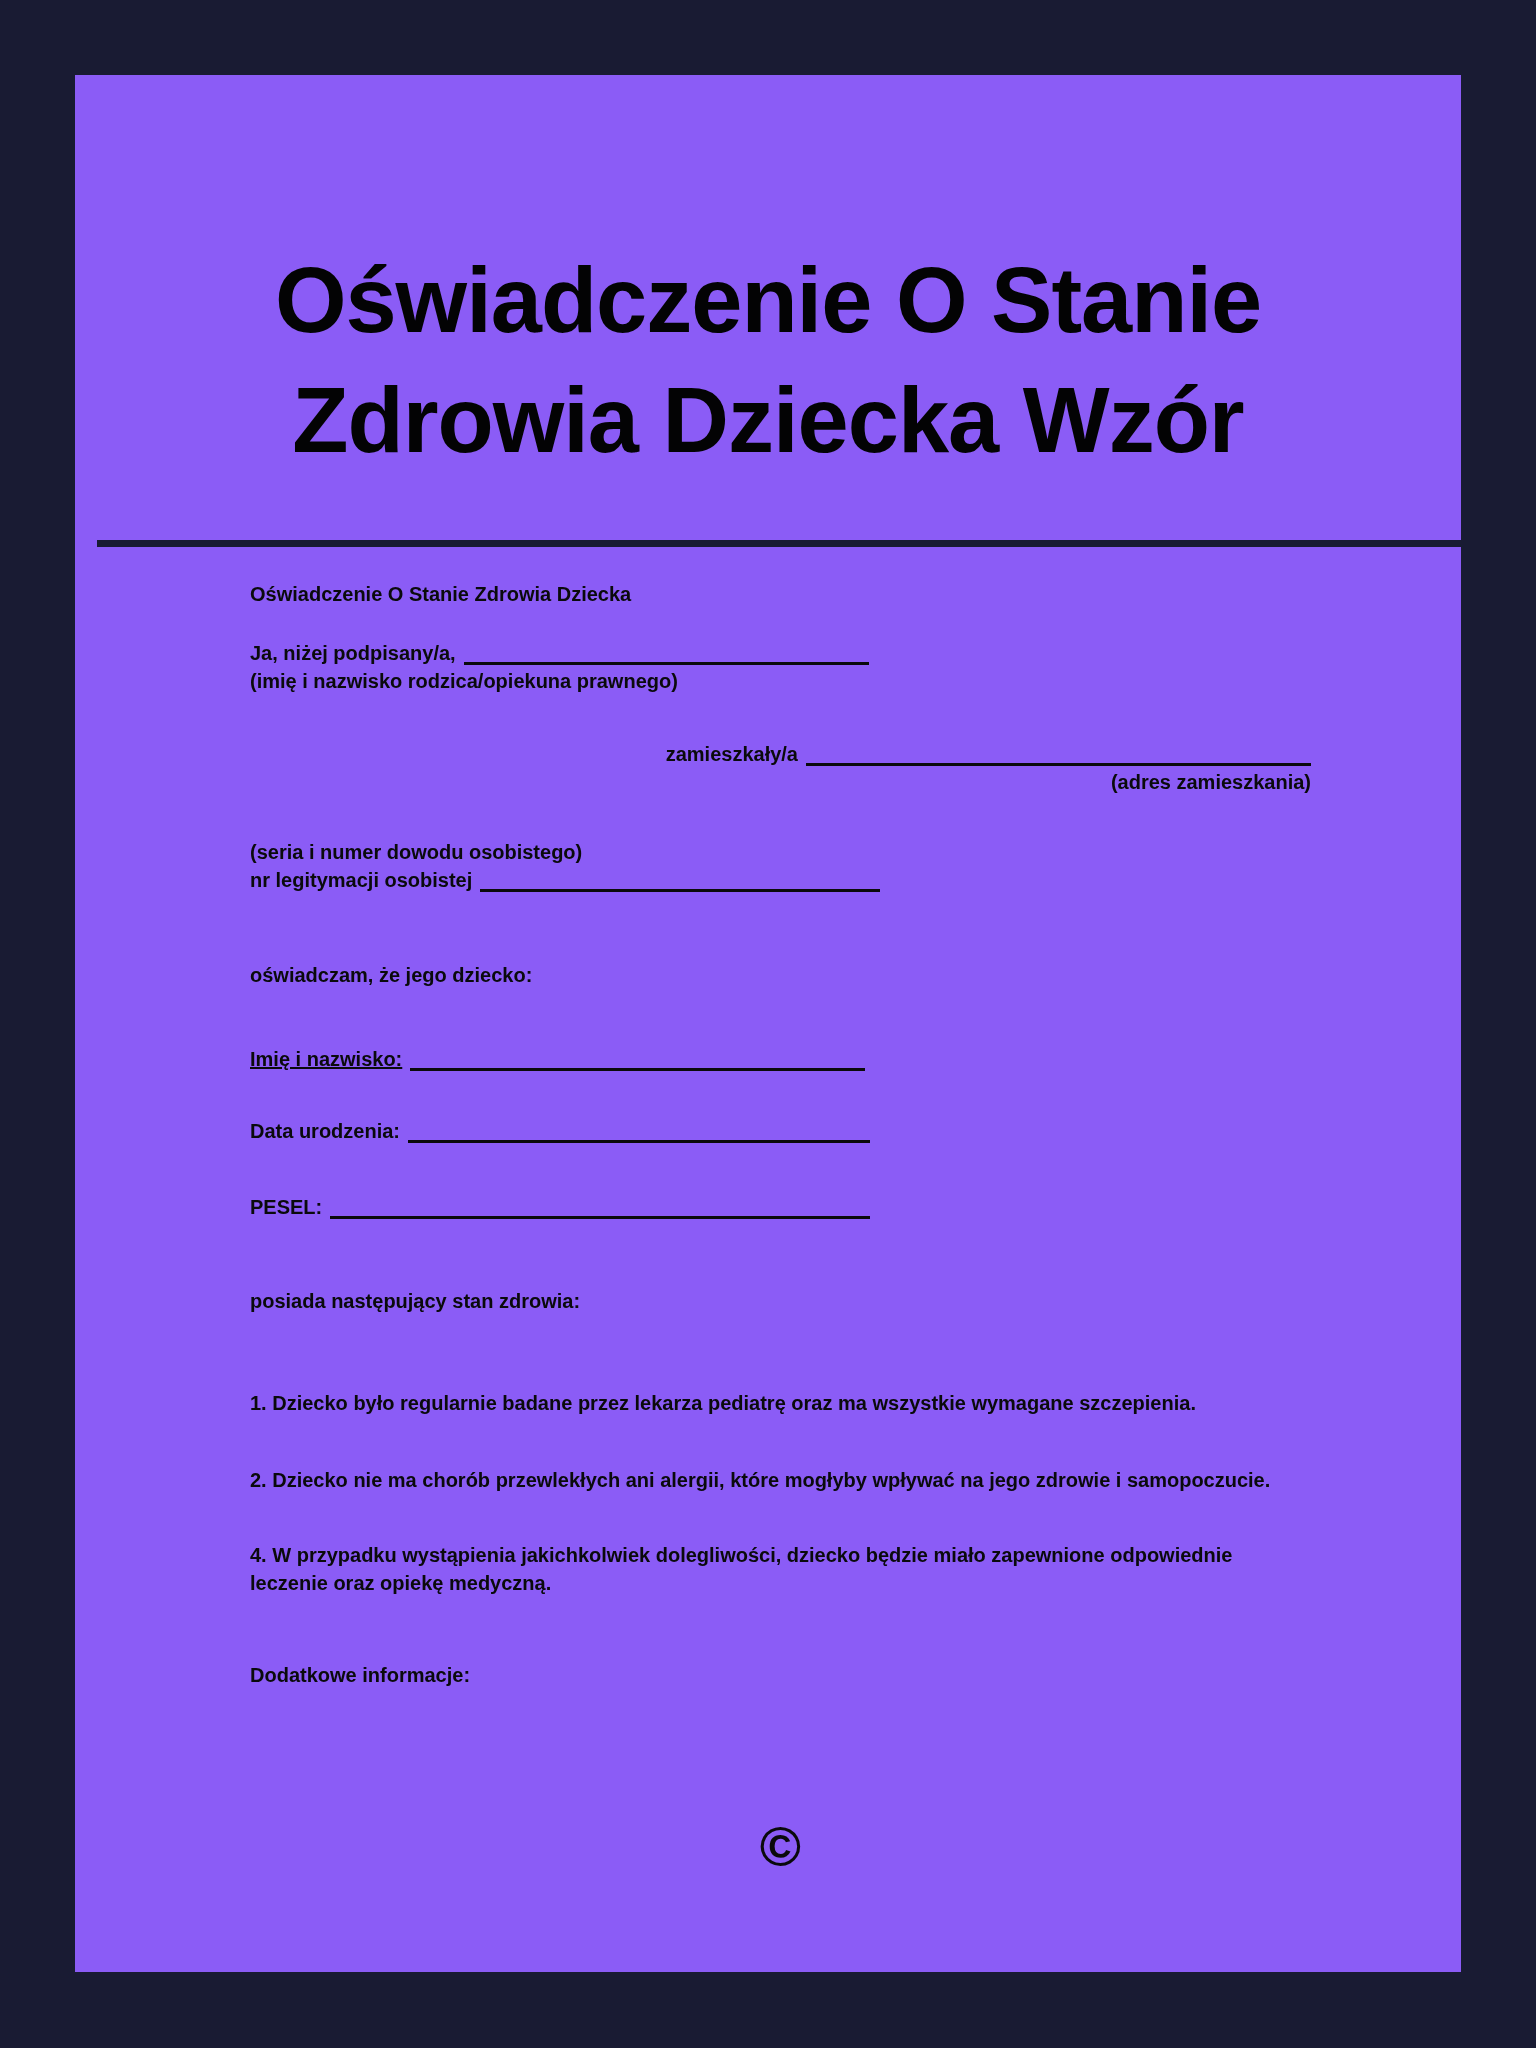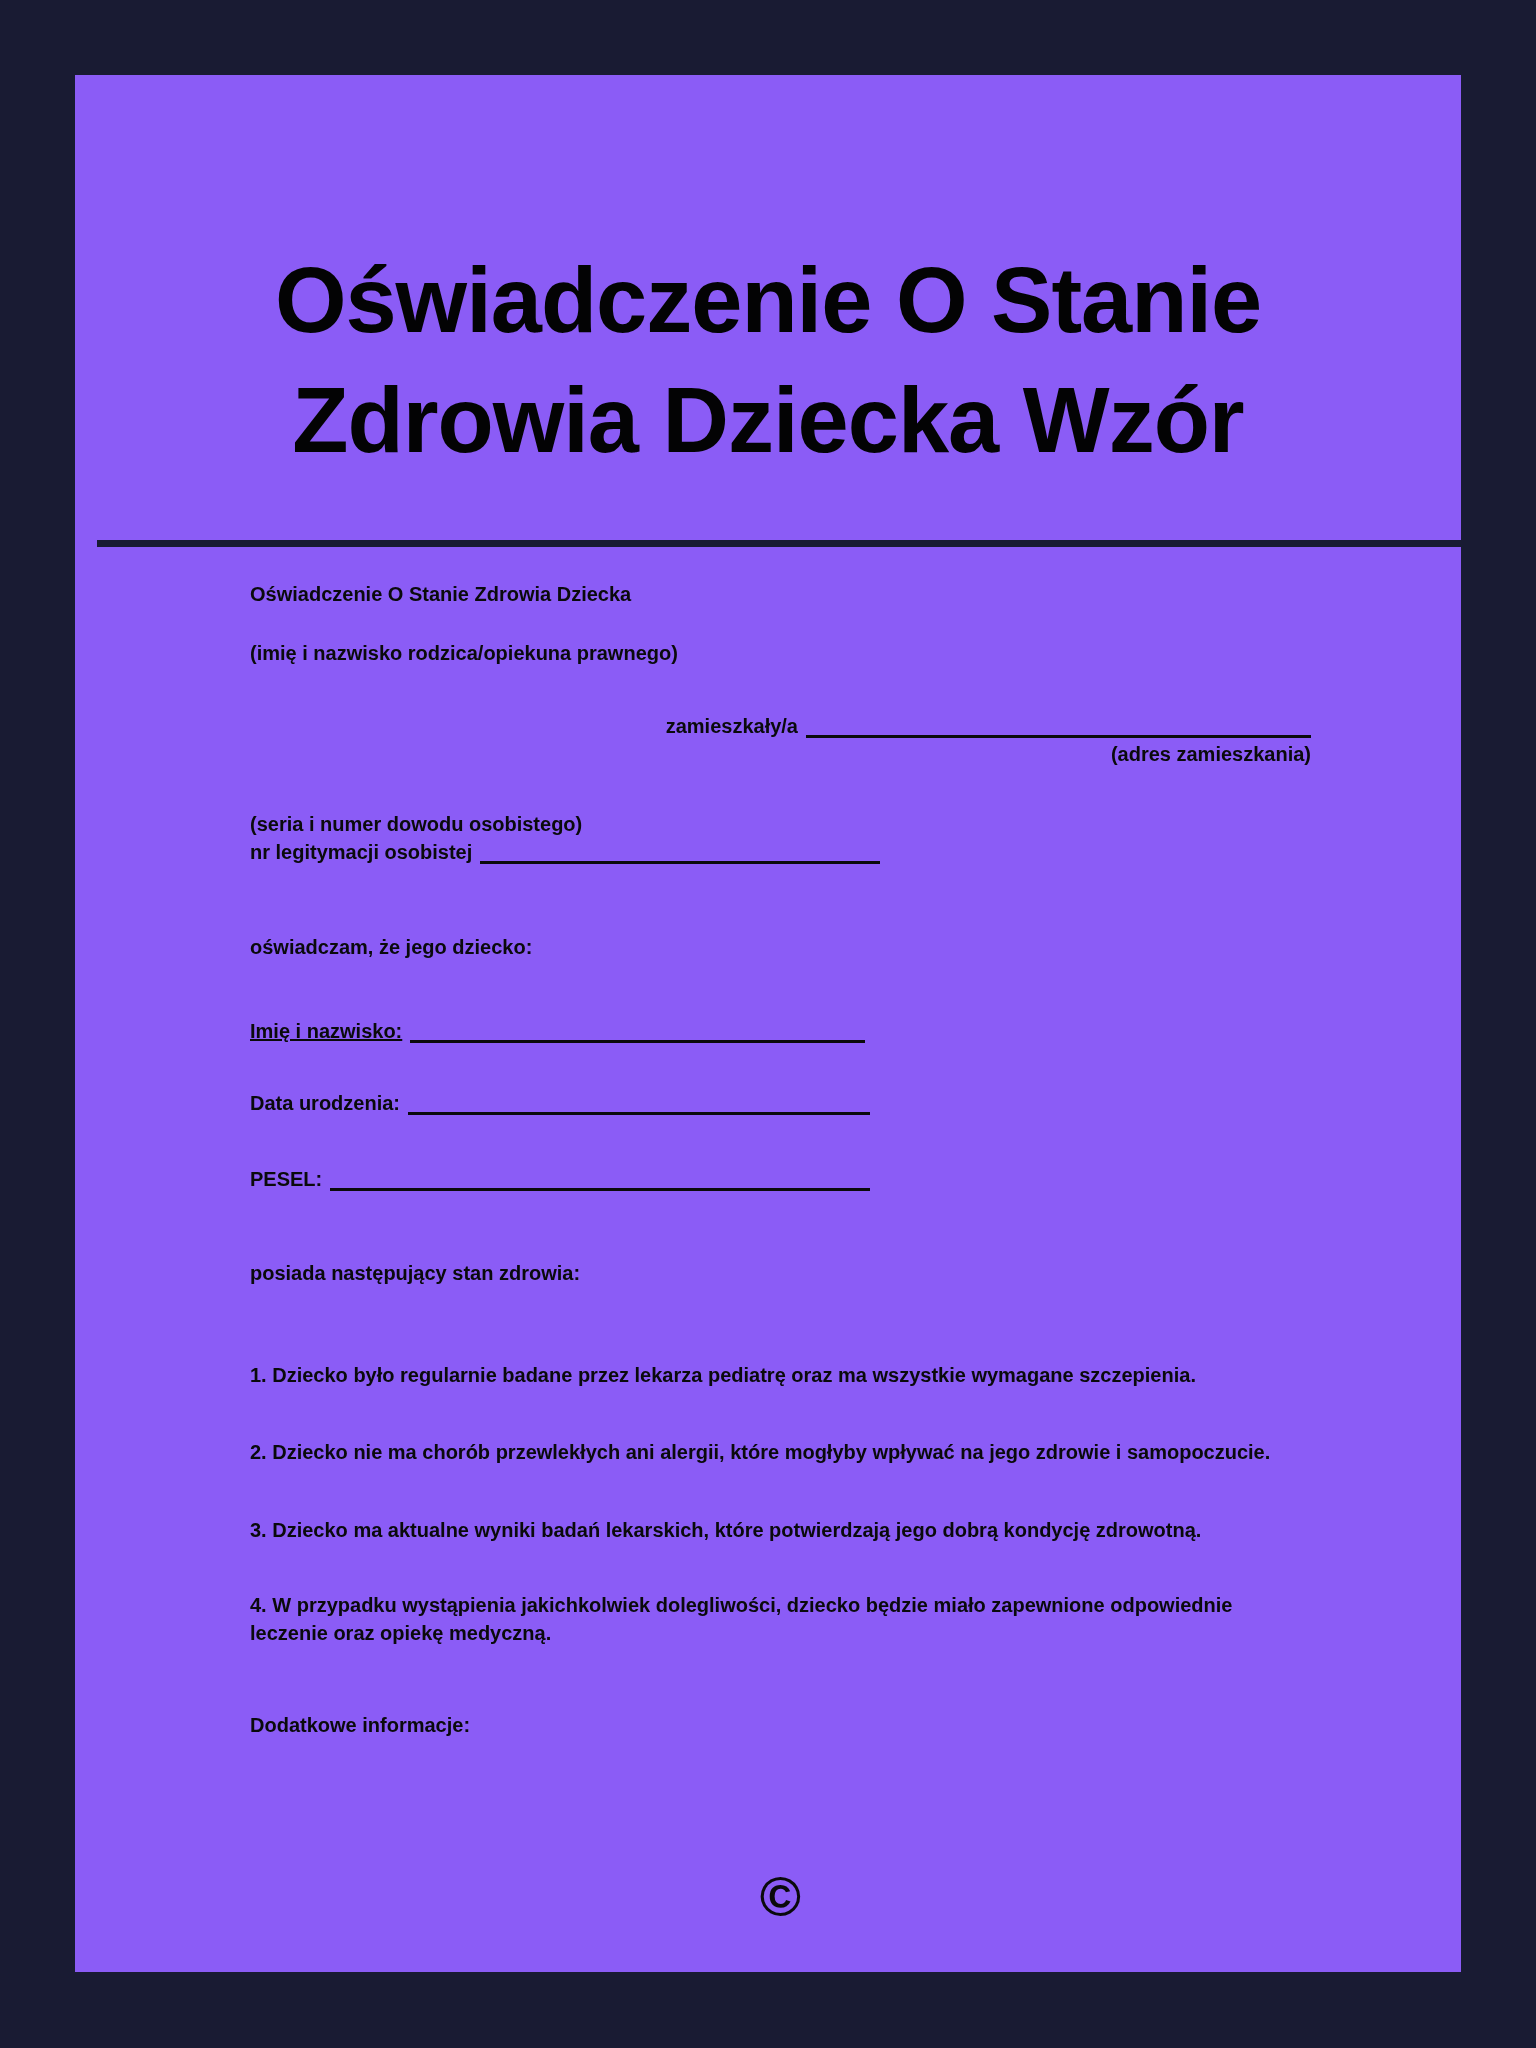--- a/index.html
+++ b/index.html
@@ -57,20 +57,21 @@
 
   <h1 class="title">Oświadczenie O Stanie Zdrowia Dziecka Wzór</h1>
 
   <div class="divider"></div>
 
   <div class="content">
 
     <p class="subtitle">Oświadczenie O Stanie Zdrowia Dziecka</p>
 
     <div class="row-ja">
+      <p><span>Ja, niżej podpisany/a,</span><span class="blank w-ja"></span></p>
       <p>(imię i nazwisko rodzica/opiekuna prawnego)</p>
     </div>
 
     <div class="row-zam">
       <p><span>zamieszkały/a</span><span class="blank w-zam"></span></p>
       <p>(adres zamieszkania)</p>
     </div>
 
     <div class="row-nr">
       <p>(seria i numer dowodu osobistego)</p>
@@ -82,21 +83,20 @@
     <p class="row-imie"><span>Imię i nazwisko:</span><span class="blank w-imie"></span></p>
 
     <p class="row-data"><span>Data urodzenia:</span><span class="blank w-data"></span></p>
 
     <p class="row-pesel"><span>PESEL:</span><span class="blank w-pesel"></span></p>
 
     <p class="p-posiada">posiada następujący stan zdrowia:</p>
 
     <p class="stmt-1">1. Dziecko było regularnie badane przez lekarza pediatrę oraz ma wszystkie wymagane szczepienia.</p>
     <p class="stmt-2">2. Dziecko nie ma chorób przewlekłych ani alergii, które mogłyby wpływać na jego zdrowie i samopoczucie.</p>
-    <p class="stmt-3">3. Dziecko ma aktualne wyniki badań lekarskich, które potwierdzają jego dobrą kondycję zdrowotną.</p>
     <p class="stmt-4">4. W przypadku wystąpienia jakichkolwiek dolegliwości, dziecko będzie miało zapewnione odpowiednie leczenie oraz opiekę medyczną.</p>
 
     <p class="p-dodatkowe">Dodatkowe informacje:</p>
 
     <div class="copyright">©</div>
 
   </div>
 </div>
 
 </body></html>

